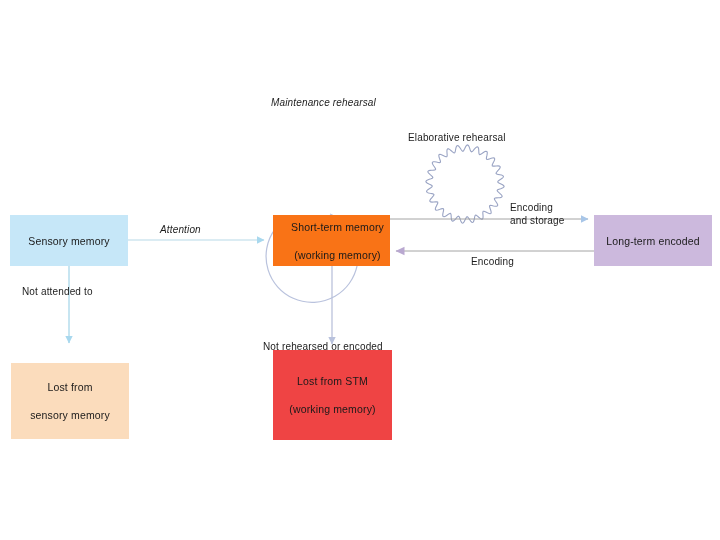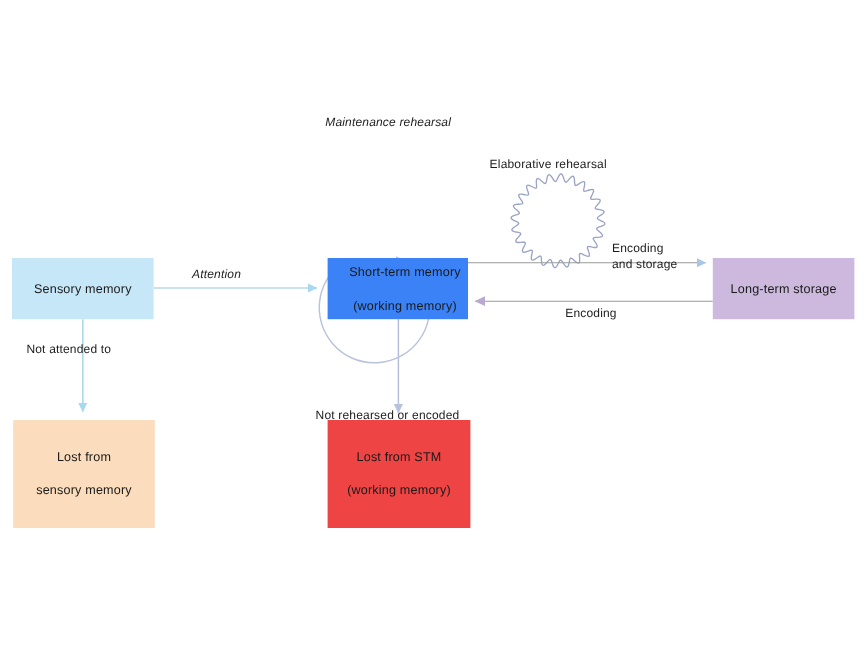--- a/index.html
+++ b/index.html
@@ -58,23 +58,23 @@
   }
   .node-ltm {
     left: 594px;
     top: 215px;
     width: 118px;
     height: 51px;
     background: #ccb9dd;
   }
   .node-lost-sensory {
     left: 11px;
-    top: 350px;
+    top: 363px;
     width: 118px;
-    height: 90px;
+    height: 76px;
     background: #fbdcbc;
   }
   .node-lost-stm {
     left: 273px;
     top: 350px;
     width: 119px;
     height: 90px;
     background: #fbdcbc;
   }
   .edge-label {
@@ -145,29 +145,29 @@
 
     <g>
       <line x1="594" y1="251" x2="396" y2="251" stroke="#9a9a9a" stroke-width="0.9" marker-end="url(#arrow-purple)"></line>
     </g>
   </svg>
 
   <div class="node node-sensory" style="background: rgb(198, 231, 248);">
     <span>Sensory memory</span>
   </div>
 
-  <div class="node node-stm" style="background: #3b82f6; padding-left: 12px;">
+  <div class="node node-stm" style="background: #f97316; padding-left: 12px;">
     <span>
       <span>Short-term memory</span><br>
       <span>(working memory)</span>
     </span>
   </div>
 
   <div class="node node-ltm" style="background: rgb(204, 185, 221);">
-    <span>Long-term storage</span>
+    <span>Long-term encoded</span>
   </div>
 
   <div class="node node-lost-sensory" style="background: rgb(251, 220, 188);">
     <span>
       <span>Lost from</span><br>
       <span>sensory memory</span>
     </span>
   </div>
 
   <div class="node node-lost-stm" style="background: #ef4444;">

